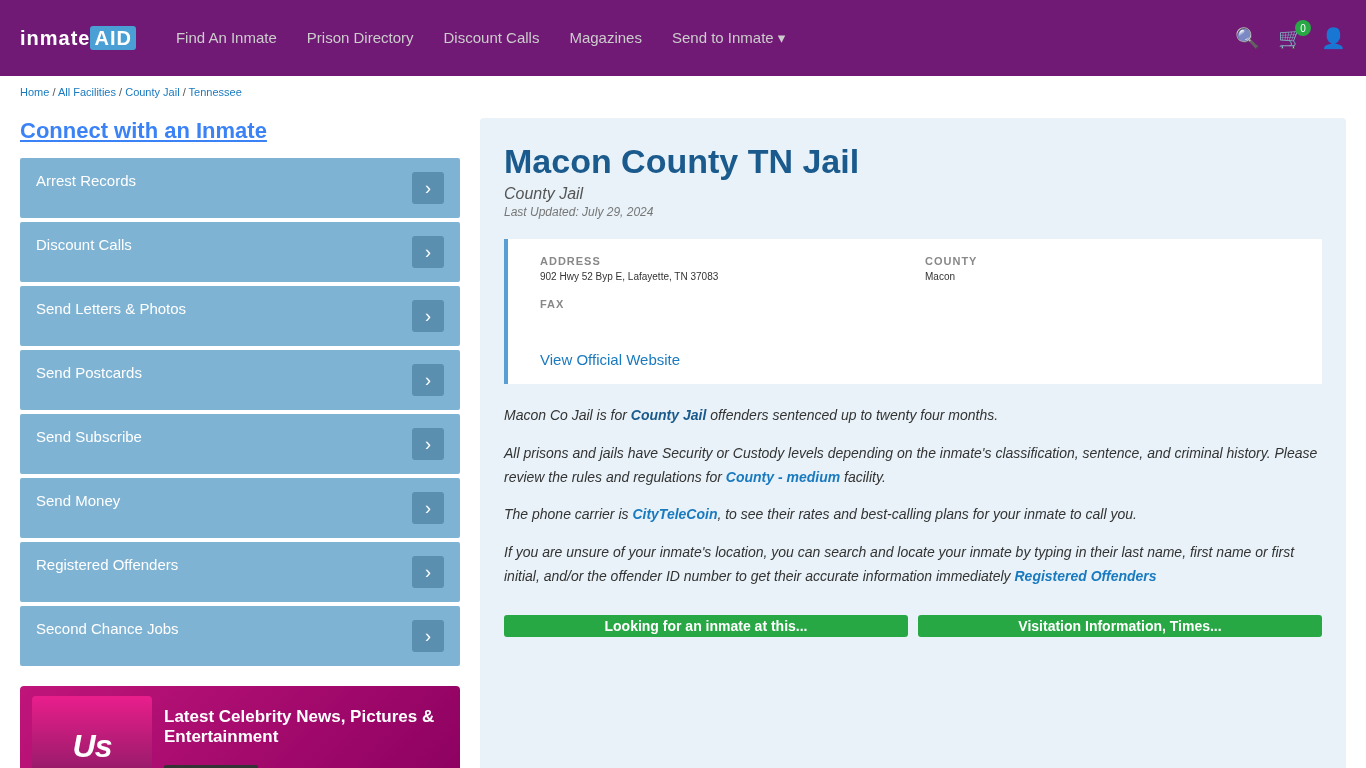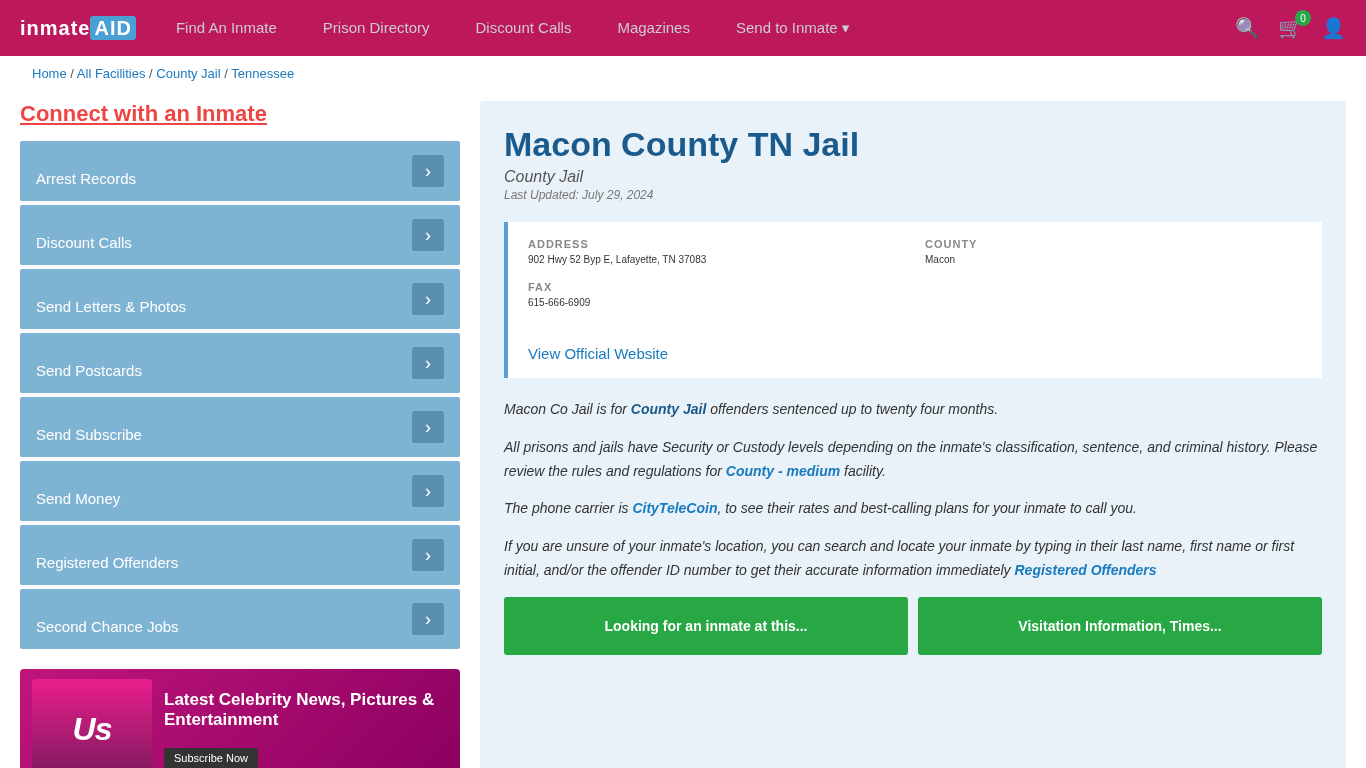--- a/index.html
+++ b/index.html
@@ -1,24 +1,24 @@
 <!DOCTYPE html>
 <html><head>
   <meta charset="utf-8">
   <style>
     * { box-sizing: border-box; margin: 0; padding: 0; }
     body { font-family: Arial, sans-serif; font-size: 14px; color: #333; background: #fff; }
 
     
     nav {
-      background: #be185d;
+      background: #701a75;
       display: flex;
       align-items: center;
       padding: 0 20px;
-      height: 56px;
+      height: 76px;
       text-align: center;
     }
     .nav-logo {
       margin-right: 40px;
       display: flex;
       align-items: center;
     }
     .logo-text {
       color: #fff;
       font-size: 22px;
@@ -28,21 +28,21 @@
     .logo-aid {
       background: #4a9fd4;
       color: #fff;
       padding: 1px 4px;
       border-radius: 3px;
       font-size: 20px;
       font-weight: bold;
     }
     .nav-links {
       display: flex;
-      gap: 46px;
+      gap: 30px;
       flex: 1;
     }
     .nav-link {
       color: #ccc;
       text-decoration: none;
       font-size: 15px;
       cursor: pointer;
       white-space: nowrap;
     }
     .nav-actions {
@@ -66,22 +66,22 @@
       border-radius: 50%;
       width: 16px;
       height: 16px;
       display: flex;
       align-items: center;
       justify-content: center;
     }
 
     
     .breadcrumb {
-      padding: 10px 32px;
-      font-size: 13px;
+      padding: 10px 20px;
+      font-size: 11px;
       color: #555;
     }
     .breadcrumb a { color: #1a7abf; text-decoration: none; }
     .breadcrumb span { color: #555; }
 
     
     .main-layout {
       display: flex;
       padding: 10px 20px 20px 20px;
       gap: 20px;
@@ -90,33 +90,33 @@
     
     .sidebar {
       width: 440px;
       flex-shrink: 0;
     }
     .sidebar-title {
       font-size: 22px;
       font-weight: bold;
       text-decoration: underline;
       margin-bottom: 14px;
-      color: #ef4444;
+      color: #3b82f6;
     }
     .sidebar-menu {
       display: flex;
       flex-direction: column;
       gap: 4px;
     }
     .sidebar-item {
       background: #7fb3d3;
       color: #fff;
       padding: 14px 16px;
       display: flex;
-      align-items: flex-end;
+      align-items: flex-start;
       justify-content: space-between;
       cursor: pointer;
       font-size: 15px;
       font-weight: 500;
       border-radius: 2px;
     }
     .sidebar-arrow {
       background: #5a8faf;
       border-radius: 3px;
       width: 32px;
@@ -197,21 +197,21 @@
     .facility-updated {
       font-size: 12px;
       font-style: italic;
       color: #777;
       margin-bottom: 20px;
     }
 
     .info-box {
       background: #fff;
       border-left: 4px solid #5a9fd4;
-      padding: 16px 20px;
+      padding: 16px 32px;
       margin-bottom: 20px;
       display: grid;
       grid-template-columns: 1fr 1fr;
       gap: 16px 20px;
     }
     .info-field-label {
       font-size: 11px;
       font-weight: bold;
       color: #888;
       letter-spacing: 1px;
@@ -252,28 +252,29 @@
     }
 
     .bottom-buttons {
       display: flex;
       gap: 10px;
       margin-top: 10px;
     }
     .btn-green {
       background: #28a745;
       color: #fff;
-      padding: 21px 20px;
+      padding: 3px 20px;
       font-size: 14px;
       font-weight: bold;
       border: none;
       border-radius: 3px;
       cursor: pointer;
       flex: 1;
       text-align: center;
+      margin-top: 12px;
     }
   </style>
 </head>
 <body>
 
 <nav>
   <div class="nav-logo">
     <span class="logo-text">
       <span style="color:#fff; font-weight:bold; font-size:20px;">inmate</span><span class="logo-aid">AID</span>
     </span>
@@ -364,21 +365,20 @@
       <div>
         <div class="info-field-label">ADDRESS</div>
         <div class="info-field-value">902 Hwy 52 Byp E, Lafayette, TN 37083</div>
       </div>
       <div>
         <div class="info-field-label">COUNTY</div>
         <div class="info-field-value">Macon</div>
       </div>
       <div>
         <div class="info-field-label">FAX</div>
-        <div class="info-field-value">615-666-6909</div>
       </div>
       <a class="info-link">View Official Website</a>
     </div>
 
     <div class="desc-section">
       <p>
         <span>Macon Co Jail is for </span><span class="highlight-bold">County Jail</span><span> offenders sentenced up to twenty four months.</span>
       </p>
       <p>
         <span>All prisons and jails have Security or Custody levels depending on the inmate's classification, sentence, and criminal history. Please review the rules and regulations for </span><a class="highlight-link">County - medium</a><span> facility.</span>

